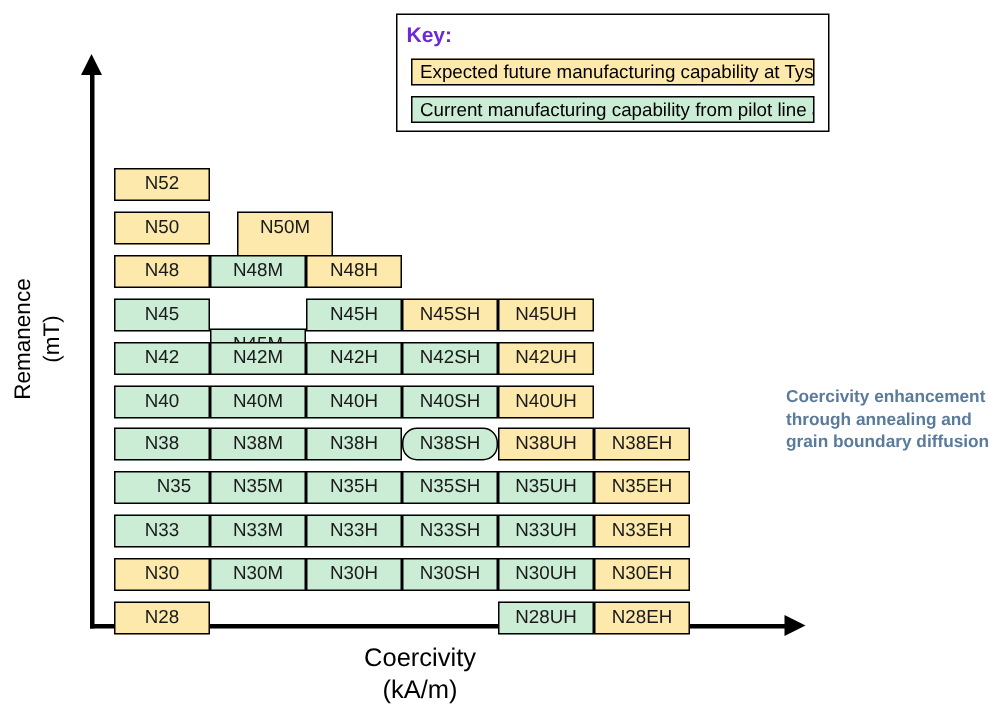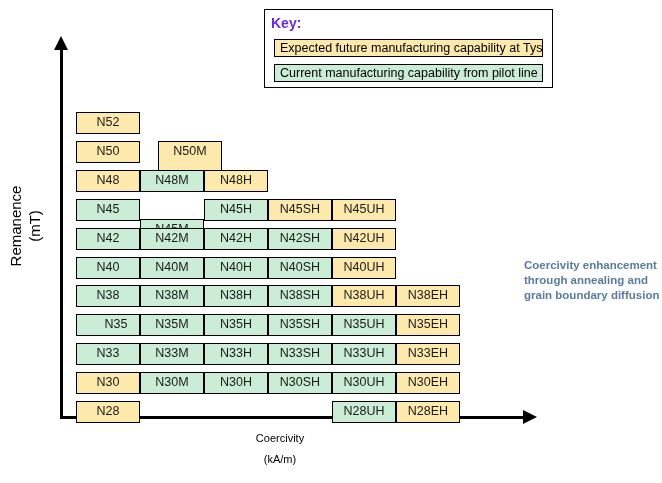--- a/index.html
+++ b/index.html
@@ -69,21 +69,21 @@
     color: #000000;
     line-height: 19px;
     white-space: pre-line;
   }
   #x-axis-title {
     position: absolute;
     left: 175px;
     top: 428px;
     width: 210px;
     text-align: center;
-    font-size: 11px;
+    font-size: 17px;
     color: #000000;
     line-height: 21px;
     white-space: pre-line;
   }
 
   
   #key-box {
     position: absolute;
     left: 264px;
     top: 9px;
@@ -195,21 +195,21 @@
       <div class="grade-cell fill-current" style="left: 268px; top: 227.6px; height: 22px;">N42SH</div>
       <div class="grade-cell fill-future" style="left: 332px; top: 227.6px; height: 22px;">N42UH</div>
       <div class="grade-cell fill-current" style="left: 76px; top: 256.5px; height: 22px;">N40</div>
       <div class="grade-cell fill-current" style="left: 140px; top: 256.5px; height: 22px;">N40M</div>
       <div class="grade-cell fill-current" style="left: 204px; top: 256.5px; height: 22px;">N40H</div>
       <div class="grade-cell fill-current" style="left: 268px; top: 256.5px; height: 22px;">N40SH</div>
       <div class="grade-cell fill-future" style="left: 332px; top: 256.5px; height: 22px;">N40UH</div>
       <div class="grade-cell fill-current" style="left: 76px; top: 285.4px; height: 22px;">N38</div>
       <div class="grade-cell fill-current" style="left: 140px; top: 285.4px; height: 22px;">N38M</div>
       <div class="grade-cell fill-current" style="left: 204px; top: 285.4px; height: 22px;">N38H</div>
-      <div class="grade-cell fill-current" style="left: 268px; top: 285.4px; height: 22px;">N38SH</div>
+      <div class="grade-cell fill-current" style="left: 268px; top: 285.4px; height: 22px; border-radius: 10px;">N38SH</div>
       <div class="grade-cell fill-future" style="left: 332px; top: 285.4px; height: 22px;">N38UH</div>
       <div class="grade-cell fill-future" style="left: 396px; top: 285.4px; height: 22px;">N38EH</div>
       <div class="grade-cell fill-current" style="left: 76px; top: 314.3px; height: 22px; padding-left: 16px;">N35</div>
       <div class="grade-cell fill-current" style="left: 140px; top: 314.3px; height: 22px;">N35M</div>
       <div class="grade-cell fill-current" style="left: 204px; top: 314.3px; height: 22px;">N35H</div>
       <div class="grade-cell fill-current" style="left: 268px; top: 314.3px; height: 22px;">N35SH</div>
       <div class="grade-cell fill-current" style="left: 332px; top: 314.3px; height: 22px;">N35UH</div>
       <div class="grade-cell fill-future" style="left: 396px; top: 314.3px; height: 22px;">N35EH</div>
       <div class="grade-cell fill-current" style="left: 76px; top: 343.2px; height: 22px;">N33</div>
       <div class="grade-cell fill-current" style="left: 140px; top: 343.2px; height: 22px;">N33M</div>

